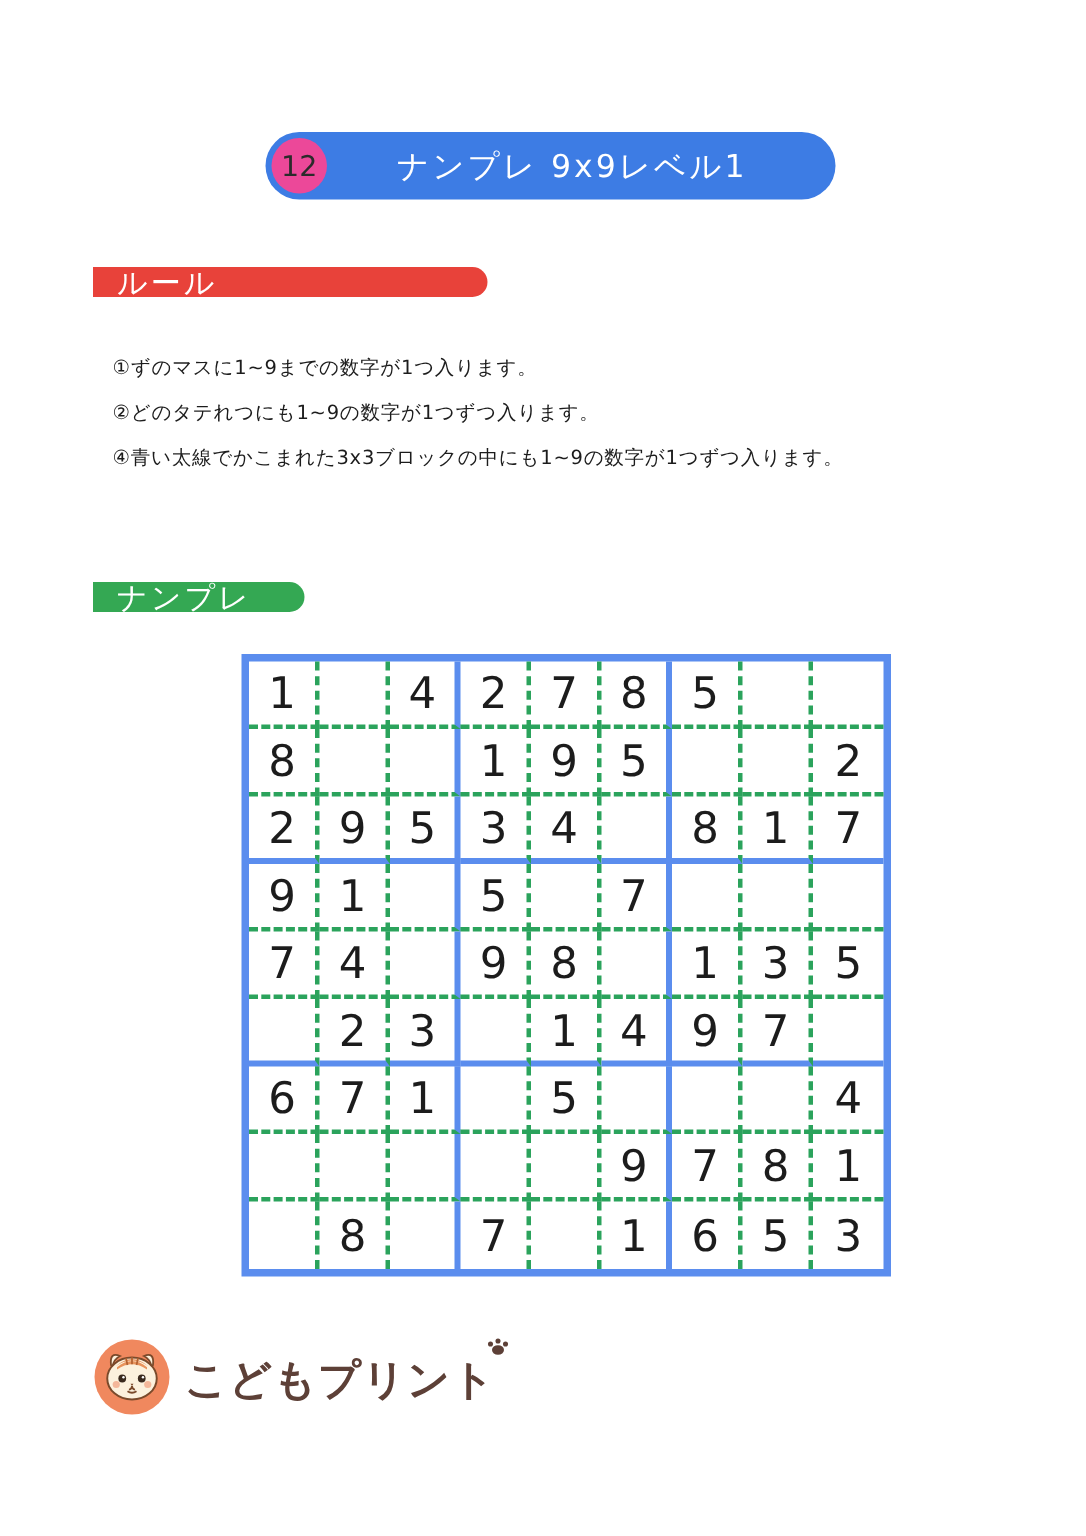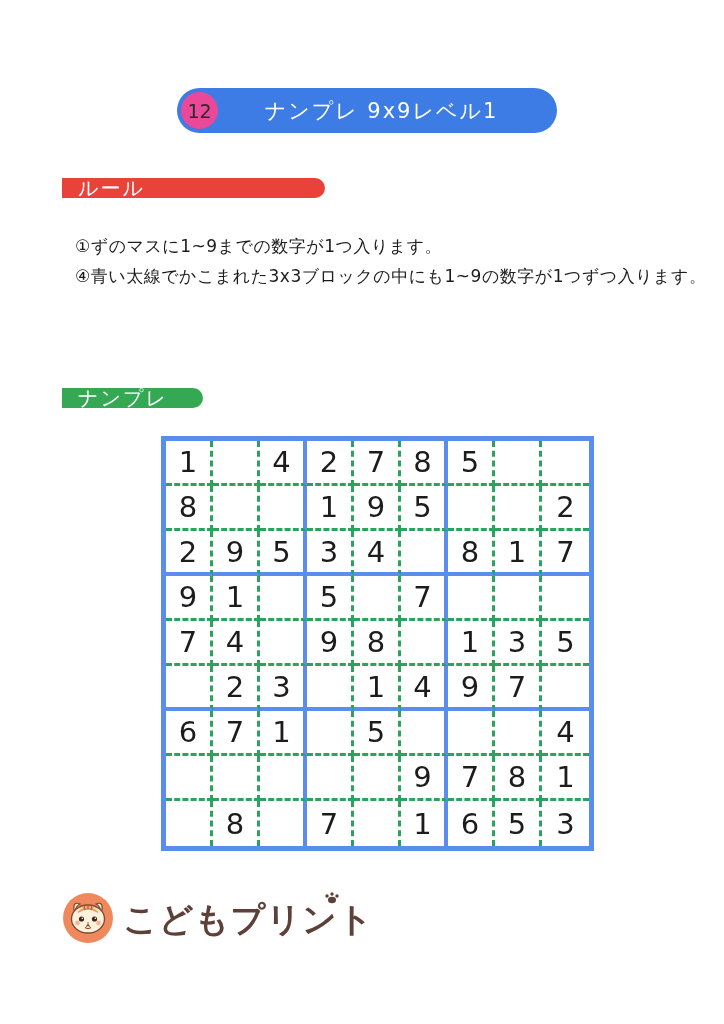--- a/index.html
+++ b/index.html
@@ -32,21 +32,21 @@
   .banner{
     position:absolute; left:62px; height:20px; color:#ffffff;
     display:flex; align-items:center; padding-left:16px;
     font-size:20px; letter-spacing:2px;
     border-radius:0 17px 17px 0;
   }
   .banner.rules{ top:178px; width:263px; background:var(--red); }
   .banner.problem{ top:388px; width:141px; background:var(--green); }
   
   .rules-text{
-    position:absolute; left:75px; top:231px; font-size:17px;
+    position:absolute; left:75px; top:231px; font-size:13px;
     color:var(--ink); line-height:30px; letter-spacing:0.5px;
   }
   
   .sudoku{
     position:absolute; left:161px; top:436px;
     border:5px solid var(--blue2); background:#ffffff;
     display:grid; grid-template-columns:repeat(9,47px); grid-auto-rows:45px;
   }
   .cell{
     display:flex; align-items:center; justify-content:center;
@@ -57,21 +57,21 @@
   .cell:nth-child(9n){ border-right:none; }
   .cell:nth-child(n+73){ border-bottom:none; }
   .cell.br{ border-right:4px solid var(--blue2); }
   .cell.bb{ border-bottom:4px solid var(--blue2); }
   
   .footer{
     position:absolute; left:62px; top:892px; height:52px;
     display:flex; align-items:center; gap:9px;
   }
   .logo-text{
-    font-size:34px; font-weight:bold; color:var(--brown); letter-spacing:1px;
+    font-size:28px; font-weight:bold; color:var(--brown); letter-spacing:1px;
     position:relative; top:2px;
   }
   .paw{ position:absolute; left:262px; top:-2px; }
 </style>
 </head>
 <body>
 
 <div class="page">
 
   <div class="header">
@@ -79,20 +79,21 @@
     <div class="header-titles">
       <span>ナンプレ 9x9</span>
       <span>レベル1</span>
     </div>
   </div>
 
   <div class="banner rules">ルール</div>
 
   <div class="rules-text">
     <p>①ずのマスに1~9までの数字が1つ入ります。</p>
+    <p>②どのタテれつにも1~9の数字が1つずつ入ります。</p>
     <p>④青い太線でかこまれた3x3ブロックの中にも1~9の数字が1つずつ入ります。</p>
   </div>
 
   <div class="banner problem">ナンプレ</div>
 
   <div class="sudoku">
       <div class="cell">1</div>
       <div class="cell"></div>
       <div class="cell br">4</div>
       <div class="cell">2</div>

